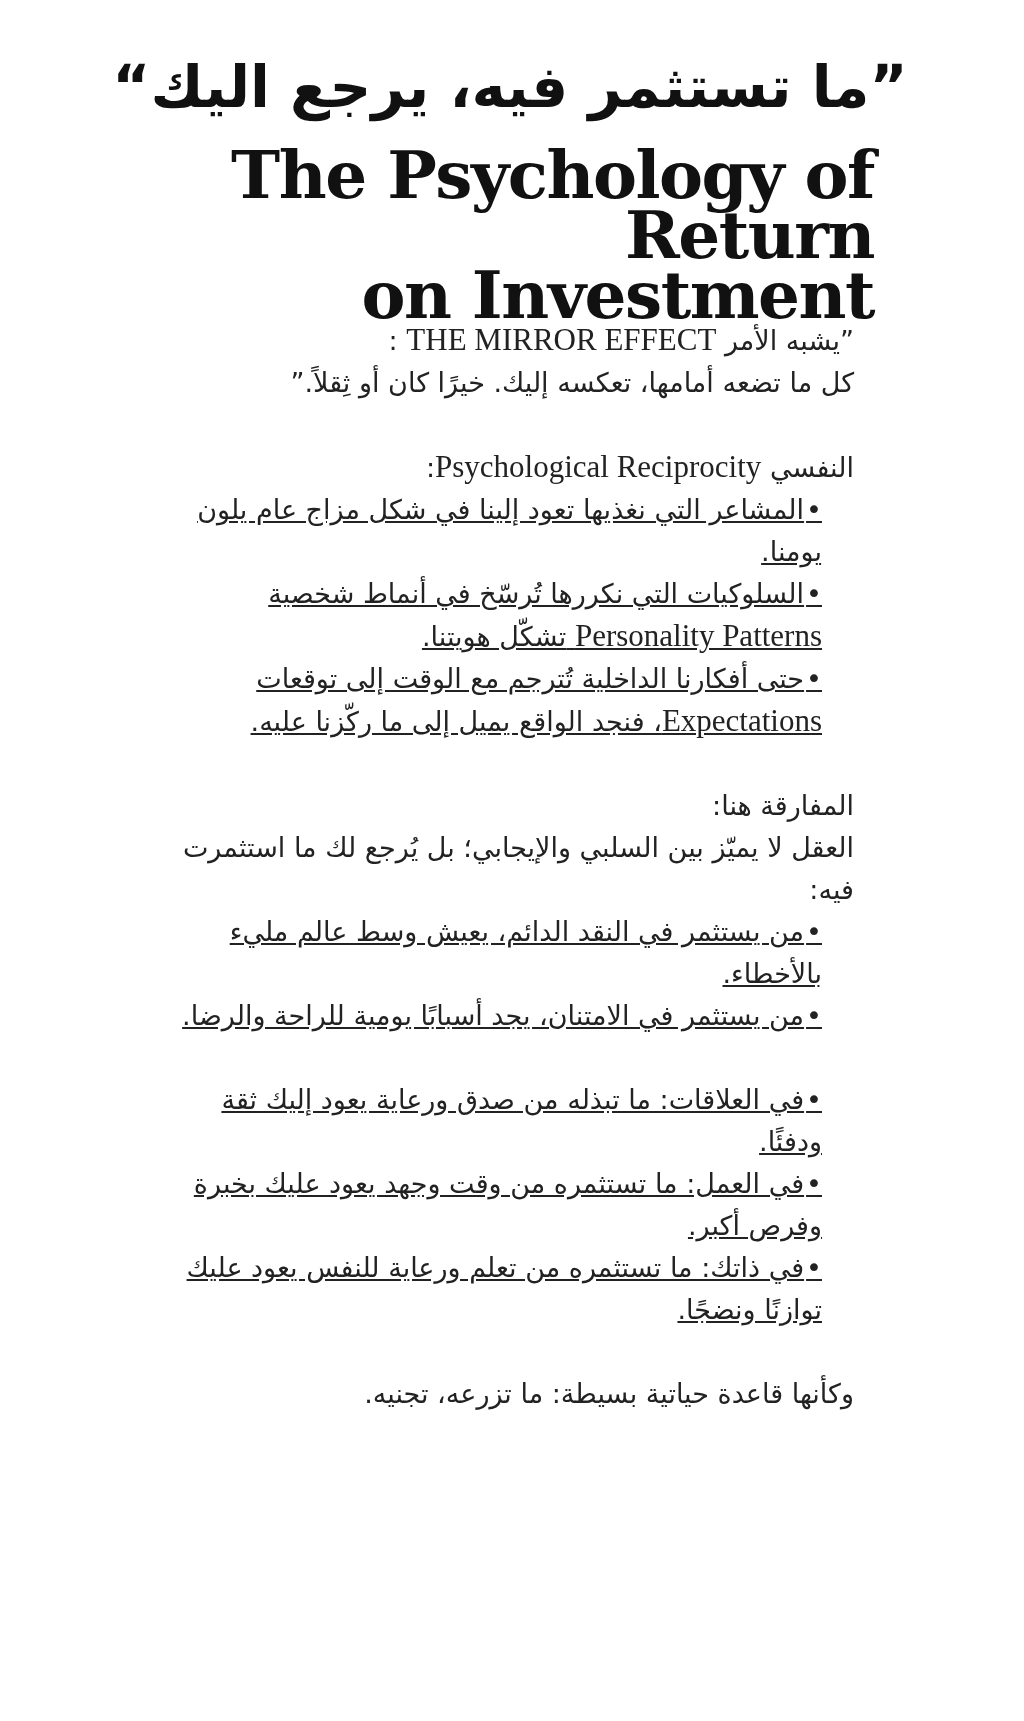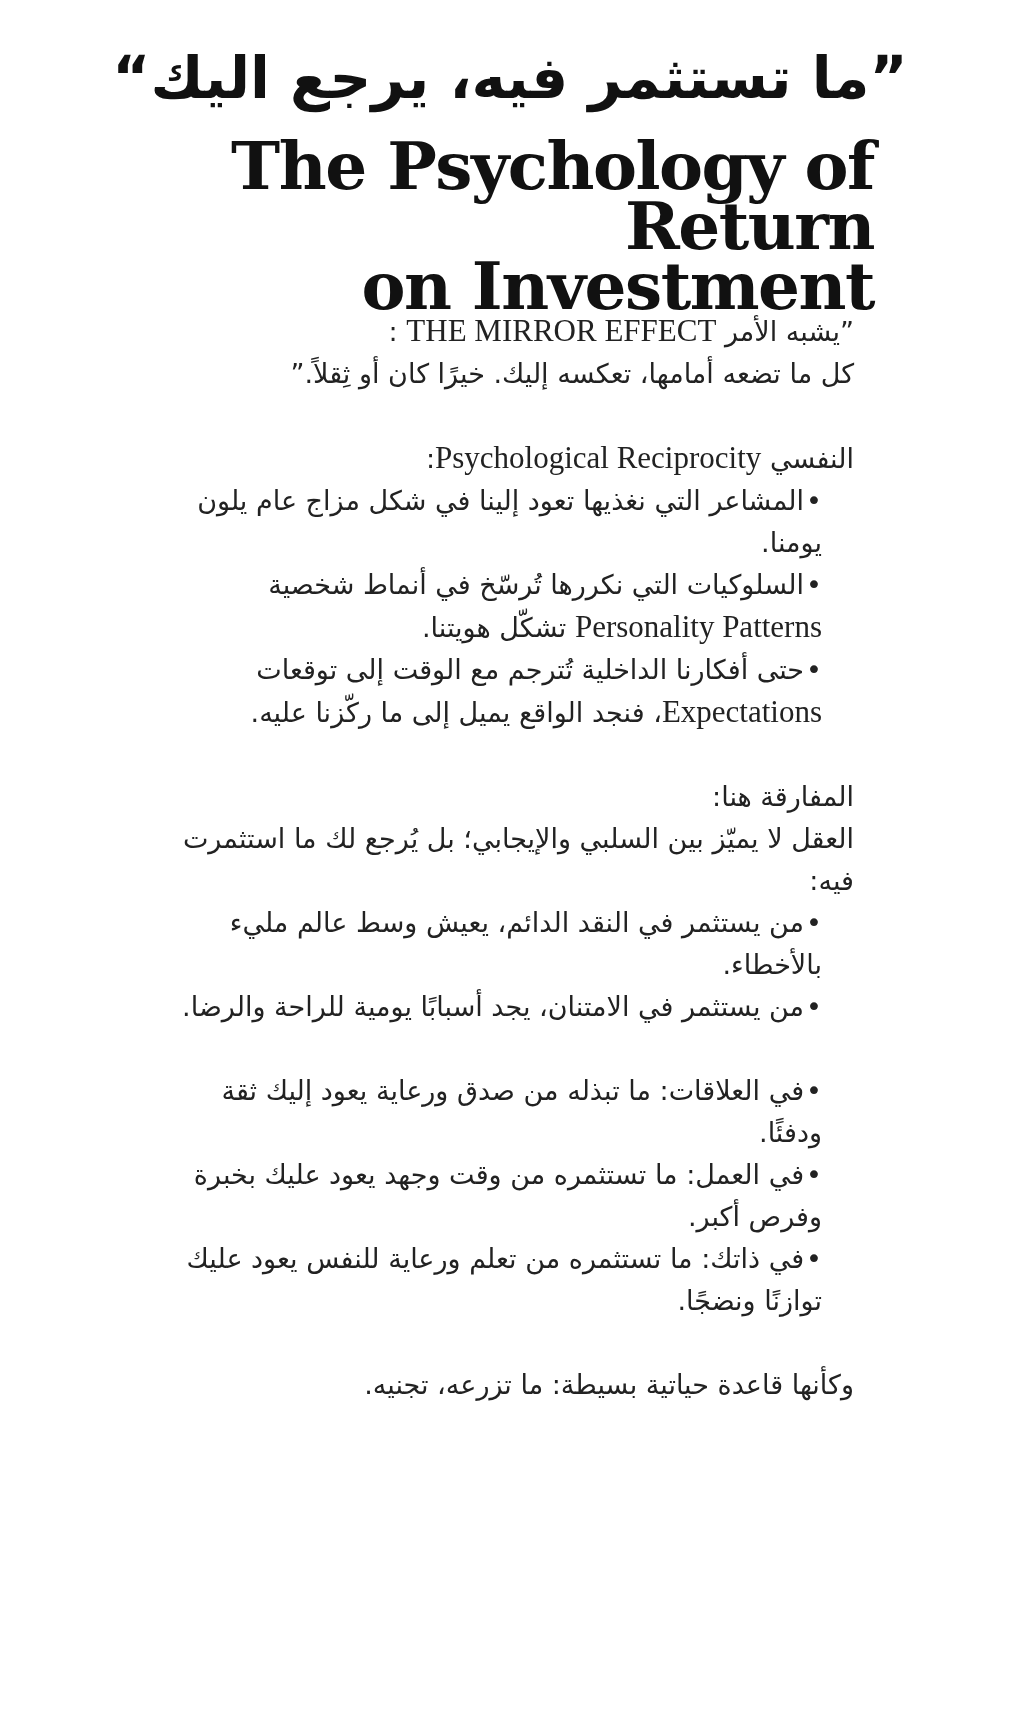--- a/index.html
+++ b/index.html
@@ -9,21 +9,21 @@
     }
     body {
       width: 1024px;
       height: 1721px;
       overflow: hidden;
       color: #1a1a1a;
       position: relative;
     }
     .page {
       position: absolute;
-      left: 0; top: 0;
+      left: 0; top: 9px;
       width: 1024px;
       height: 1642px;
       border-radius: 24px;
     }
     .title-ar {
       position: absolute;
       top: 38px;
       left: 110px;
       width: 800px;
       text-align: center;
@@ -66,20 +66,21 @@
     .body .en {
       font-family: "Liberation Serif", serif;
       font-size: 31px;
     }
     .gap {
       height: 42px;
     }
     .bullet {
       padding-right: 32px;
       text-indent: 0;
+      text-decoration: underline;
     }
     .bullet .dot {
       margin-left: 2px;
     }
   </style>
 </head>
 <body>
 
 <div class="page">
 

